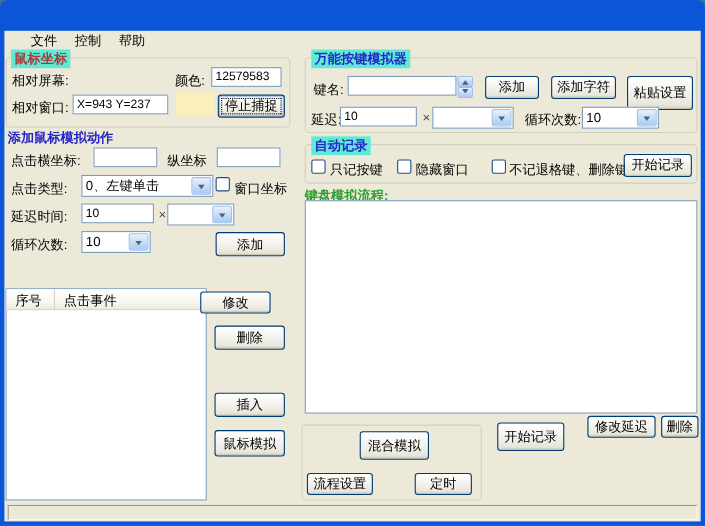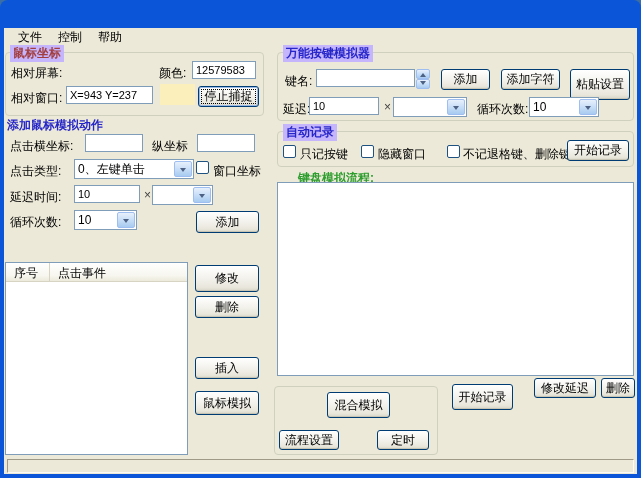--- a/index.html
+++ b/index.html
@@ -23,24 +23,24 @@
     display:flex;align-items:center;justify-content:center;box-sizing:border-box;cursor:pointer;
   }
   .btn-min,.btn-max{background:linear-gradient(160deg,#8fb0ee 0%,#3b6fe0 35%,#2a5bd8 70%,#1d49c0 100%);}
   .btn-max{background:linear-gradient(160deg,#a8c0ee 0%,#6b93e4 40%,#537ed6 75%,#4367bd 100%);}
   .btn-close{background:linear-gradient(160deg,#f0a68c 0%,#e4603a 40%,#ce3a12 80%,#b23109 100%);}
   .glyph-min{width:9px;height:3px;background:#fff;margin-top:9px;}
   .glyph-max{width:9px;height:8px;border:1px solid #fff;border-top:2px solid #fff;opacity:.85;}
   .glyph-close{width:100%;height:100%;display:flex;align-items:center;justify-content:center;}
   .glyph-close::before{content:"\2715";color:#fff;font-weight:bold;font-size:11px;}
   .client{position:absolute;left:4px;top:28px;width:633px;height:446px;background:#ECE9D8;}
-  .menubar{position:absolute;left:4px;top:28px;width:633px;height:19px;display:flex;align-items:flex-start;padding-left:6px;box-sizing:border-box;}
+  .menubar{position:absolute;left:4px;top:28px;width:633px;height:19px;display:flex;align-items:flex-start;padding-left:16px;box-sizing:border-box;}
   .menu-item{padding:1px 8px;cursor:default;}
   .grp{position:absolute;border:1px solid #D0D0BF;border-radius:4px;box-sizing:border-box;}
-  .grp-title{position:absolute;background:#c4b5fd;padding:0 3px;font-weight:bold;white-space:nowrap;}
+  .grp-title{position:absolute;background:#5eead4;padding:0 3px;font-weight:bold;white-space:nowrap;}
   .t-red{color:#A33E3E;}
   .t-blue{color:#2626C9;}
   .t-green{color:#2E9E2E;}
   .sec-lbl{position:absolute;font-weight:bold;white-space:nowrap;}
   .lbl{position:absolute;white-space:nowrap;}
   .inp{
     position:absolute;border:1px solid #7F9DB9;background:#fff;box-sizing:border-box;
     font:11px "Liberation Sans","DejaVu Sans",sans-serif;padding:1px 3px;outline:none;
   }
   .btn{
@@ -138,21 +138,21 @@
   </div>
   <div class="btn" style="left:196px;top:211px;width:63px;height:22px;">添加</div>
 
   <div class="listview" style="left:5px;top:262px;width:183px;height:193px;">
     <div class="lv-header">
       <span class="lv-col1">序号</span>
       <span class="lv-col2">点击事件</span>
     </div>
     <div class="lv-body"></div>
   </div>
-  <div class="btn" style="left:195px;top:265px;width:64px;height:27px;">修改</div>
+  <div class="btn" style="left:182px;top:265px;width:64px;height:20px;">修改</div>
   <div class="btn" style="left:195px;top:296px;width:64px;height:22px;">删除</div>
   <div class="btn" style="left:195px;top:357px;width:64px;height:22px;">插入</div>
   <div class="btn" style="left:195px;top:391px;width:64px;height:24px;">鼠标模拟</div>
 
   <div class="grp" style="left:277px;top:52px;width:357px;height:69px;"></div>
   <span class="grp-title t-blue" style="left:283px;top:45px;">万能按键模拟器</span>
   <span class="lbl" style="left:285px;top:73px;">键名:</span>
   <input class="inp" style="left: 316px; top: 69px; width: 99px; height: 18px;" value="">
   <div class="spinner" style="left:416px;top:69px;width:14px;height:18px;">
     <span class="spin-half">
@@ -185,21 +185,21 @@
   <div class="grp" style="left:277px;top:131px;width:357px;height:36px;"></div>
   <span class="grp-title t-blue" style="left:283px;top:124px;">自动记录</span>
   <div class="cb" style="left:283px;top:145px;"></div>
   <span class="lbl" style="left:300px;top:146px;">只记按键</span>
   <div class="cb" style="left:361px;top:145px;"></div>
   <span class="lbl" style="left:378px;top:146px;">隐藏窗口</span>
   <div class="cb" style="left:447px;top:145px;"></div>
   <span class="lbl" style="left:463px;top:146px;">不记退格键、删除键</span>
   <div class="btn" style="left:567px;top:140px;width:62px;height:21px;">开始记录</div>
 
-  <span class="sec-lbl t-green" style="left:277px;top:170px;margin-left:21px;">键盘模拟流程:</span>
+  <span class="sec-lbl t-green" style="left:277px;top:170px;">键盘模拟流程:</span>
   <div class="kb-area" style="left:277px;top:182px;width:357px;height:194px;"></div>
   <div class="btn" style="left:534px;top:378px;width:62px;height:20px;">修改延迟</div>
   <div class="btn" style="left:601px;top:378px;width:34px;height:20px;">删除</div>
 
   <div class="grp" style="left:274px;top:386px;width:164px;height:69px;"></div>
   <div class="btn" style="left:327px;top:392px;width:63px;height:26px;">混合模拟</div>
   <div class="btn" style="left:279px;top:430px;width:60px;height:20px;">流程设置</div>
   <div class="btn" style="left:377px;top:430px;width:52px;height:20px;">定时</div>
   <div class="btn" style="left:452px;top:384px;width:61px;height:26px;">开始记录</div>
 

